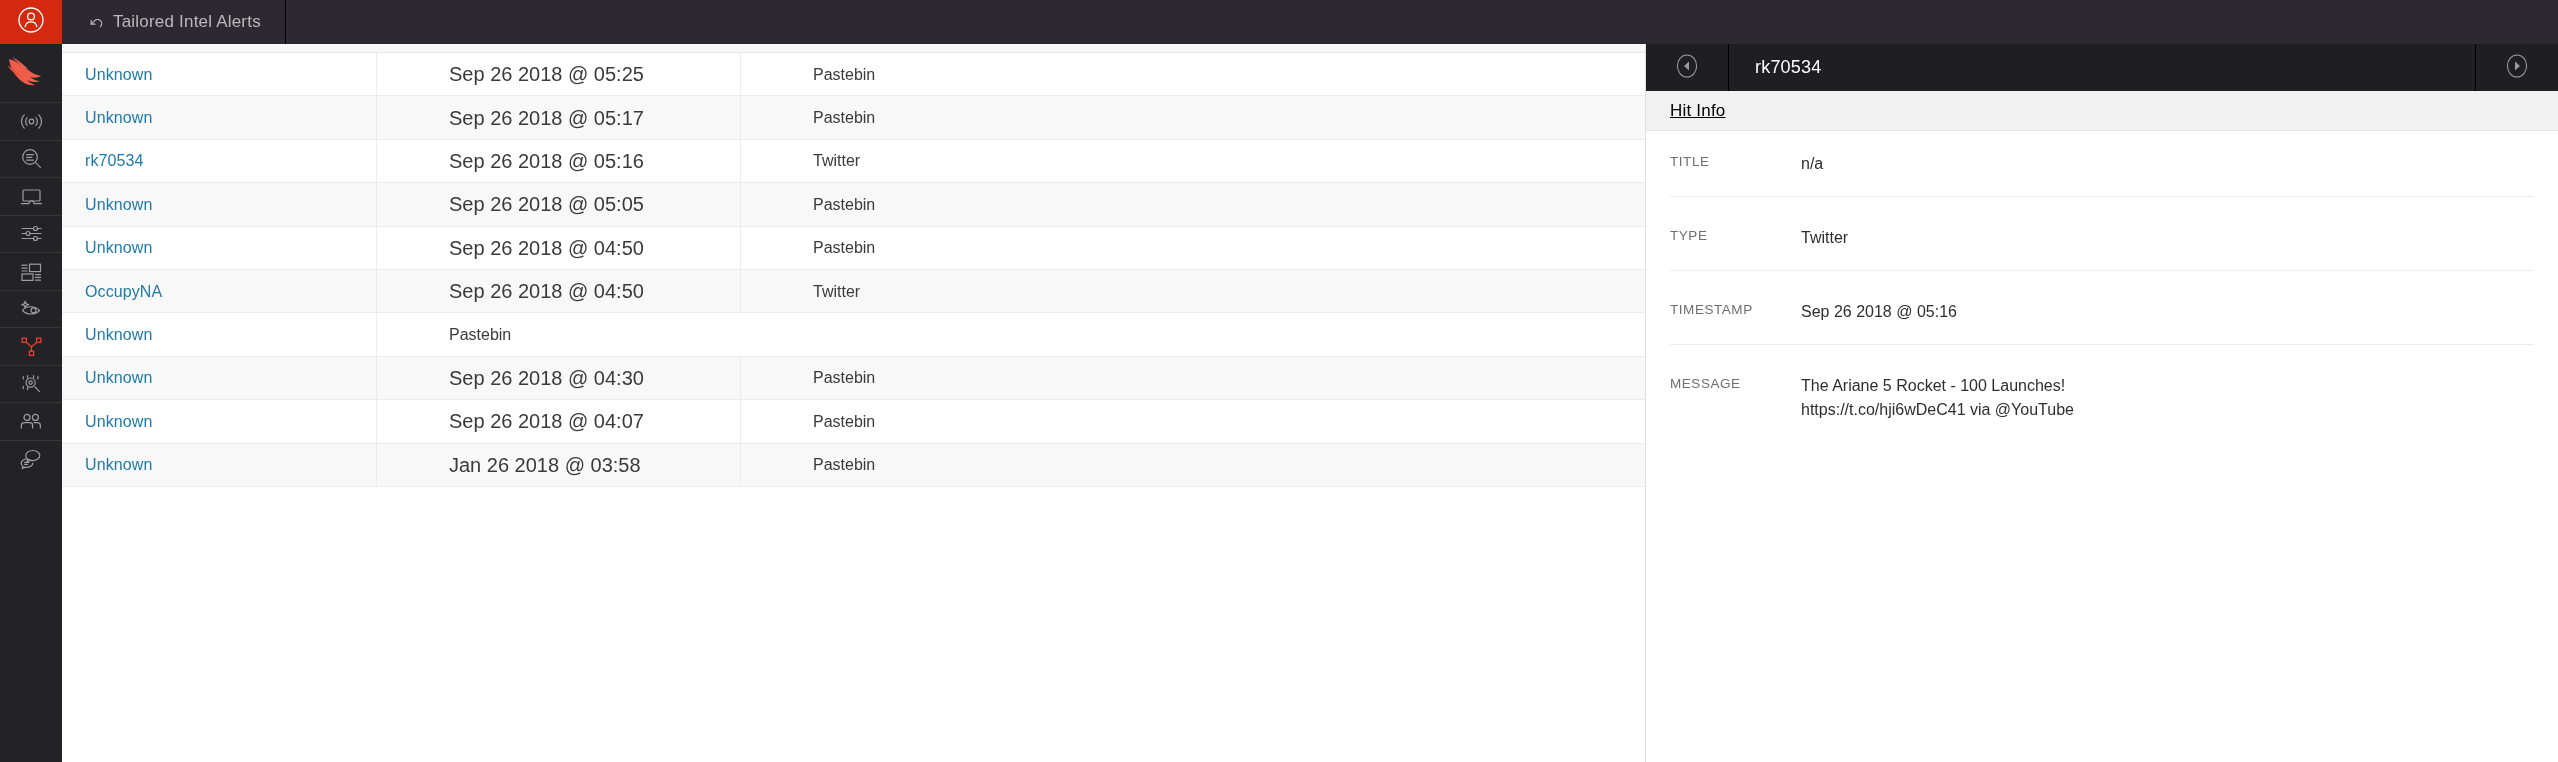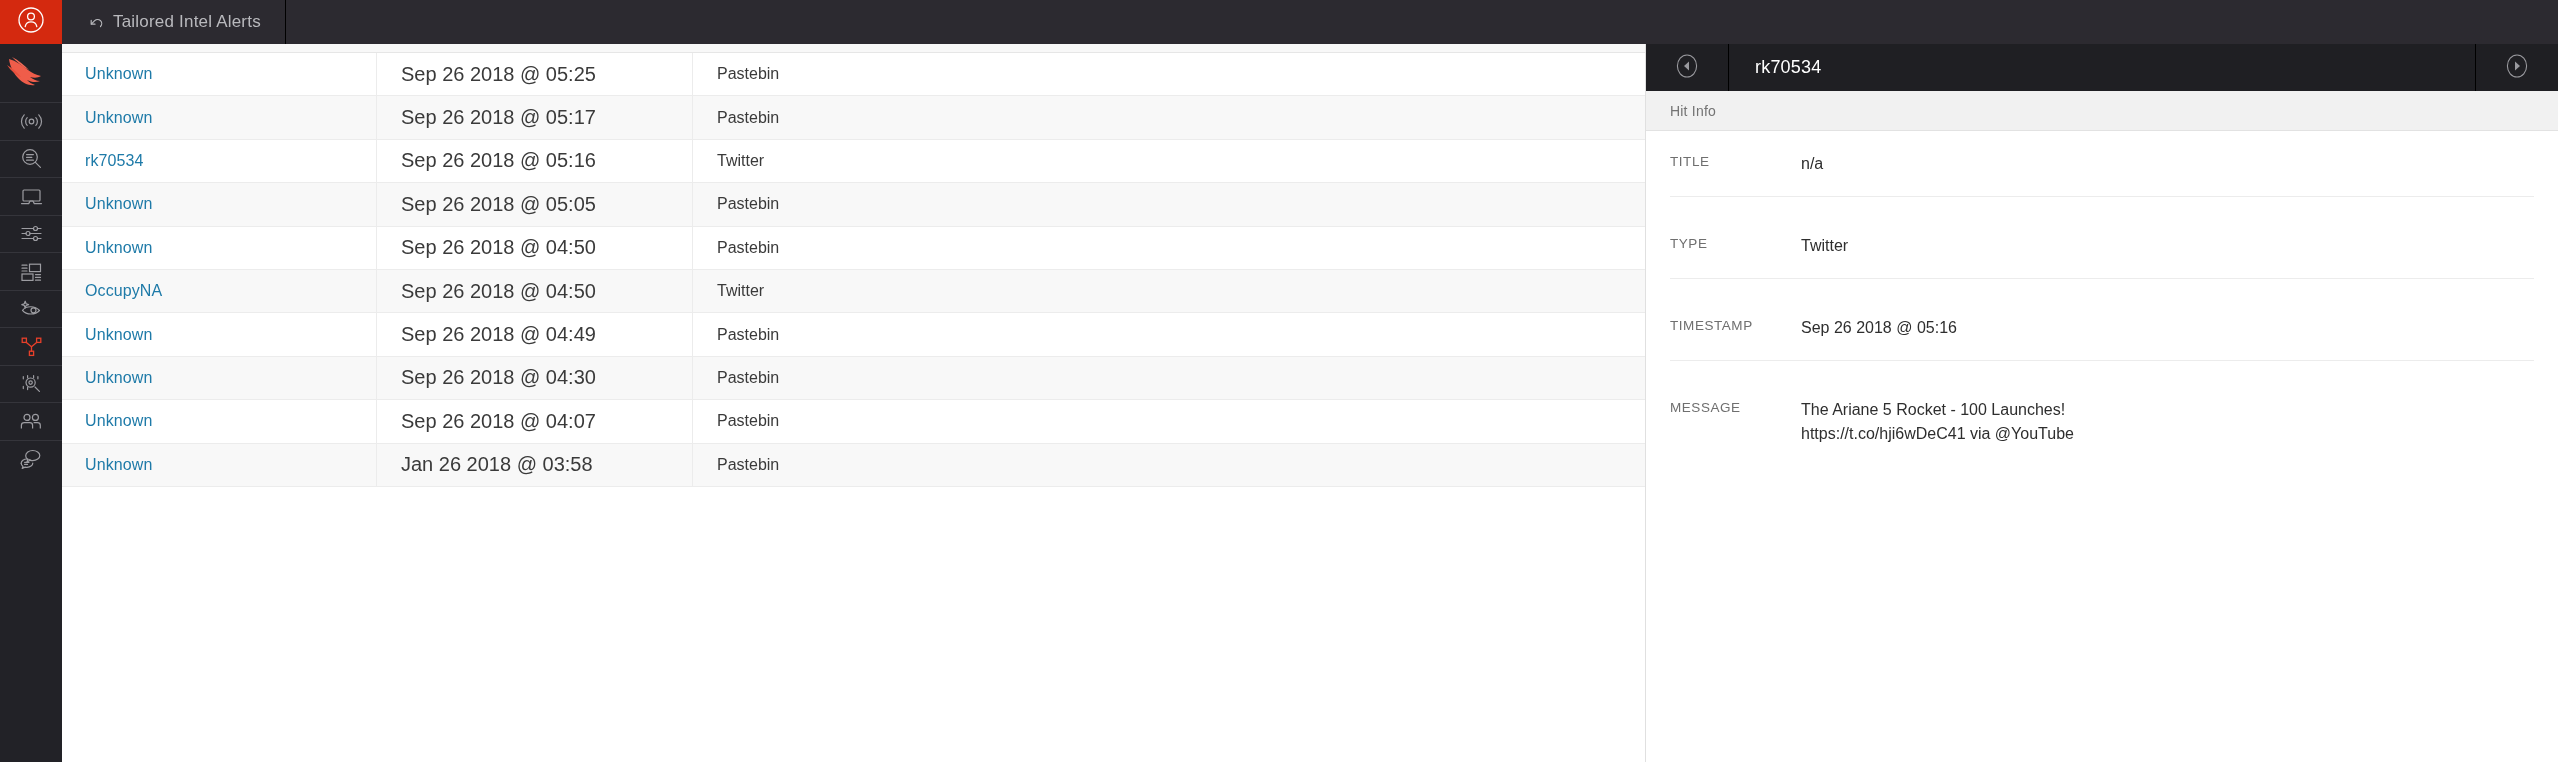--- a/index.html
+++ b/index.html
@@ -72,22 +72,23 @@
     overflow: hidden;
   }
   .table-topstrip {
     height: 9px;
     background: #f8f8f8;
     border-bottom: 1px solid #e6e6e6;
   }
   .row {
     height: 43.4px;
     display: flex;
-    align-items: center;
+    align-items: flex-start;
     border-bottom: 1px solid #ececec;
+    gap: 48px;
   }
   .row.odd { background: #ffffff; }
   .row.even { background: #f8f8f8; }
   .cell { height: 43.4px; display: flex; align-items: center; }
   .c-actor {
     width: 315px; min-width: 315px;
     padding-left: 23px;
     border-right: 1px solid #ececec;
   }
   .c-actor a {
@@ -139,31 +140,31 @@
     letter-spacing: .2px;
   }
   .tabbar {
     height: 40px;
     background: #f1f1f1;
     border-bottom: 1px solid #e2e2e2;
     display: flex; align-items: center;
   }
   .tab {
     padding: 0 0 0 24px;
-    color: #737373;
-    font-size: 14px;
+    color: #000000;
+    font-size: 17px;
     letter-spacing: .2px;
     height: 40px;
-    display: flex; align-items: center;
+    display: flex; align-items: center; text-decoration: underline;
   }
   .fields { padding: 0; background: #fff; flex: 1; }
   .field {
     display: flex;
     padding: 21px 0 20px 0;
-    margin: 0 24px 16px 24px;
+    margin: 0 24px 8px 24px;
     border-bottom: 1px solid #ececec;
     align-items: flex-start;
   }
   .field:last-child { border-bottom: none; }
   .f-label {
     width: 131px; min-width: 131px;
     color: #6f6f6f;
     font-size: 13.5px;
     letter-spacing: .55px;
     padding-top: 2px;
@@ -364,21 +365,20 @@
             <div class="cell c-actor">
               <a href="#">OccupyNA</a>
             </div>
             <div class="cell c-time">Sep 26 2018 @ 04:50</div>
             <div class="cell c-src">Twitter</div>
           </div>
           <div class="row odd">
             <div class="cell c-actor">
               <a href="#">Unknown</a>
             </div>
-            <div class="cell c-time">Sep 26 2018 @ 04:49</div>
             <div class="cell c-src">Pastebin</div>
           </div>
           <div class="row even">
             <div class="cell c-actor">
               <a href="#">Unknown</a>
             </div>
             <div class="cell c-time">Sep 26 2018 @ 04:30</div>
             <div class="cell c-src">Pastebin</div>
           </div>
           <div class="row odd">

